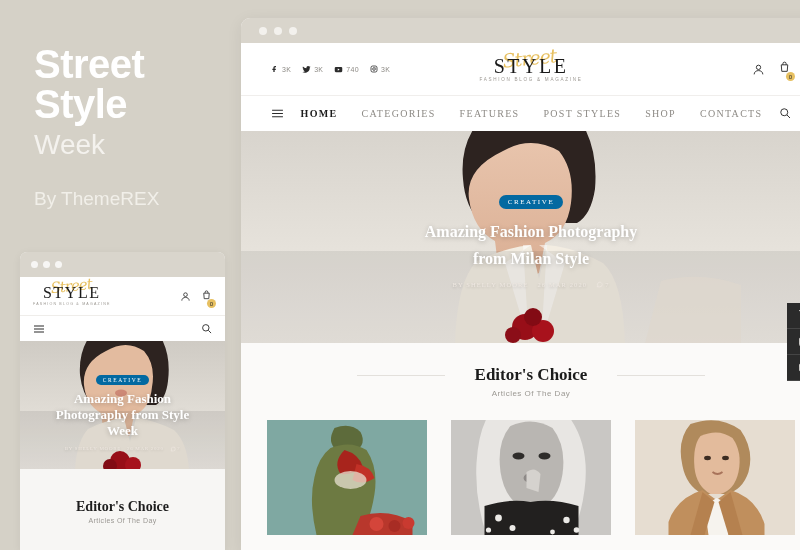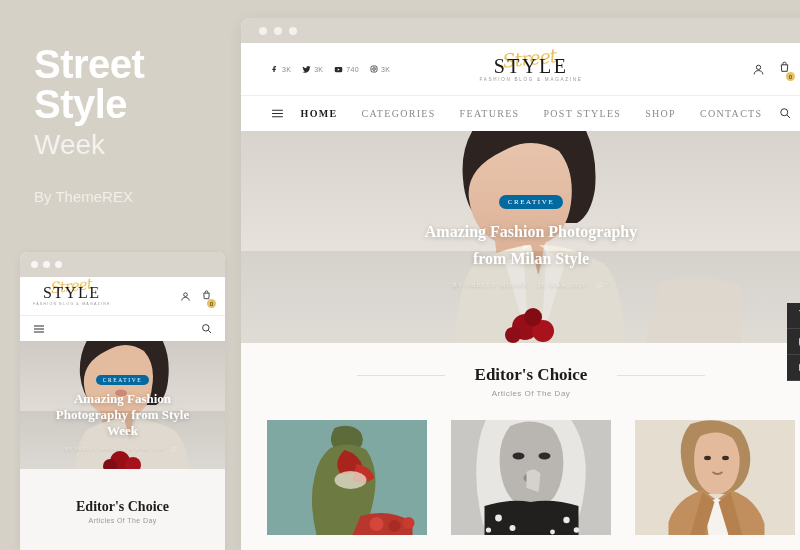--- a/index.html
+++ b/index.html
@@ -15,21 +15,21 @@
   .promo-title {
     font-family:"Liberation Sans", sans-serif;
     font-weight:bold; font-size:40px; line-height:40px;
     color:#ffffff; letter-spacing:-0.5px;
   }
   .promo-sub {
     font-size:28px; line-height:34px; color:#f4f2ee;
     font-weight:300; margin-top:4px; letter-spacing:0px;
   }
   .promo-by {
-    font-size:15px; color:#f1efe9; margin-top:26px; font-weight:400;
+    font-size:19px; color:#f1efe9; margin-top:26px; font-weight:400;
   }
 
   
   .mock-mobile {
     position:absolute; left:20px; top:252px; width:205px; height:298px;
     background:#f7f6f4; border-radius:7px 7px 0 0; overflow:hidden;
     box-shadow:0 2px 10px rgba(0,0,0,0.06);
   }
   .mm-bar {
     height:25px; background:#d9d5cc; display:flex; align-items:center;

